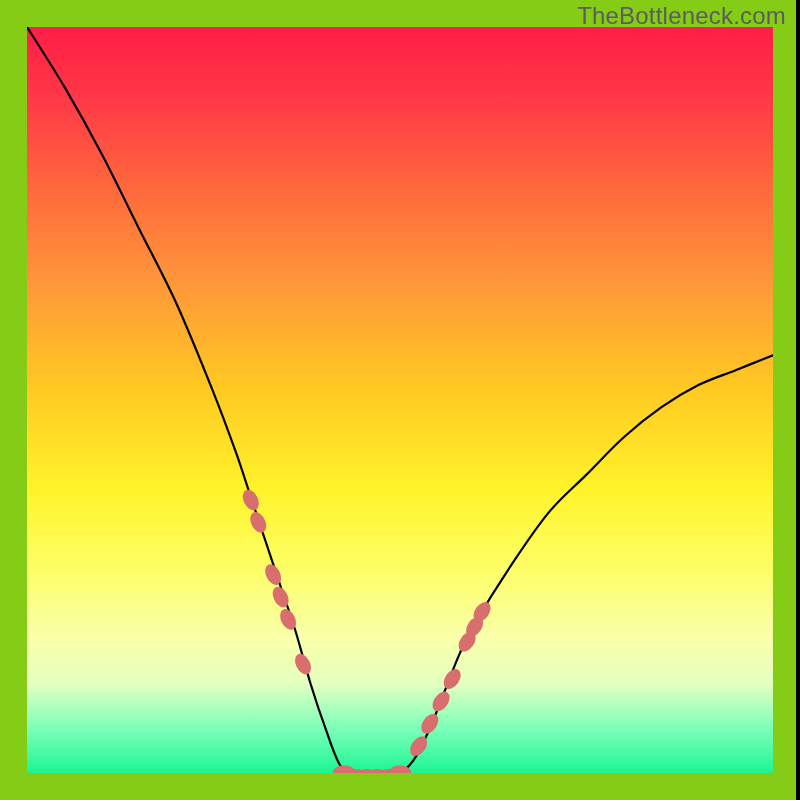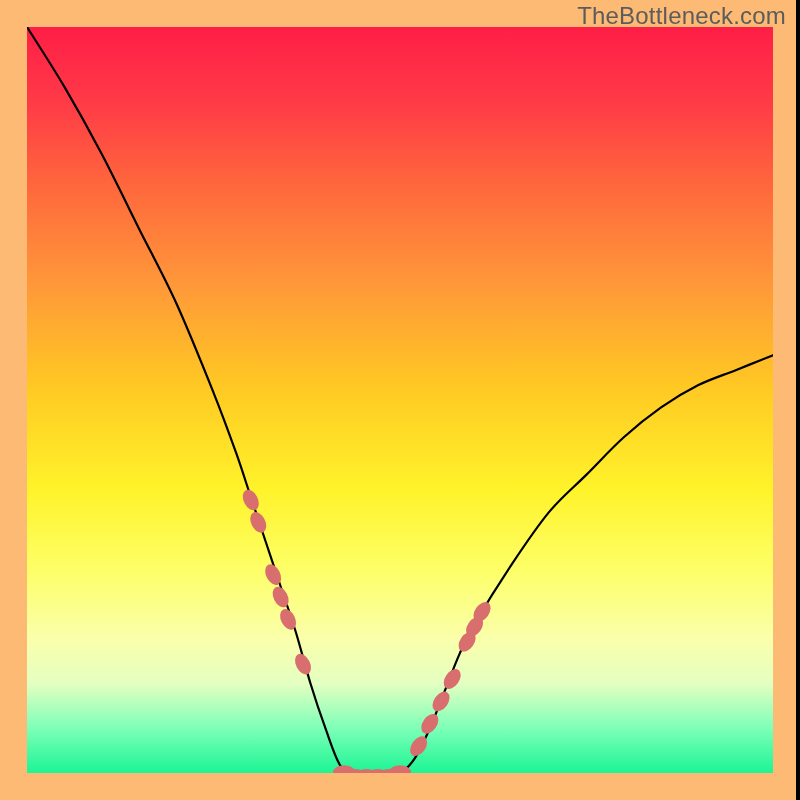--- a/index.html
+++ b/index.html
@@ -10,21 +10,21 @@
     overflow: hidden;
     background: #000;
     font-family: Arial, Helvetica, sans-serif;
   }
   .frame {
     position: absolute;
     left: 0;
     top: 0;
     width: 796px;
     height: 800px;
-    background: #fdba74;
+    background: #84cc16;
   }
   .plot-area {
     position: absolute;
     left: 27px;
     top: 27px;
     width: 746px;
     height: 746px;
     background: linear-gradient(to bottom,
       #ff1e46 0%,
       #ff3a47 10%,

